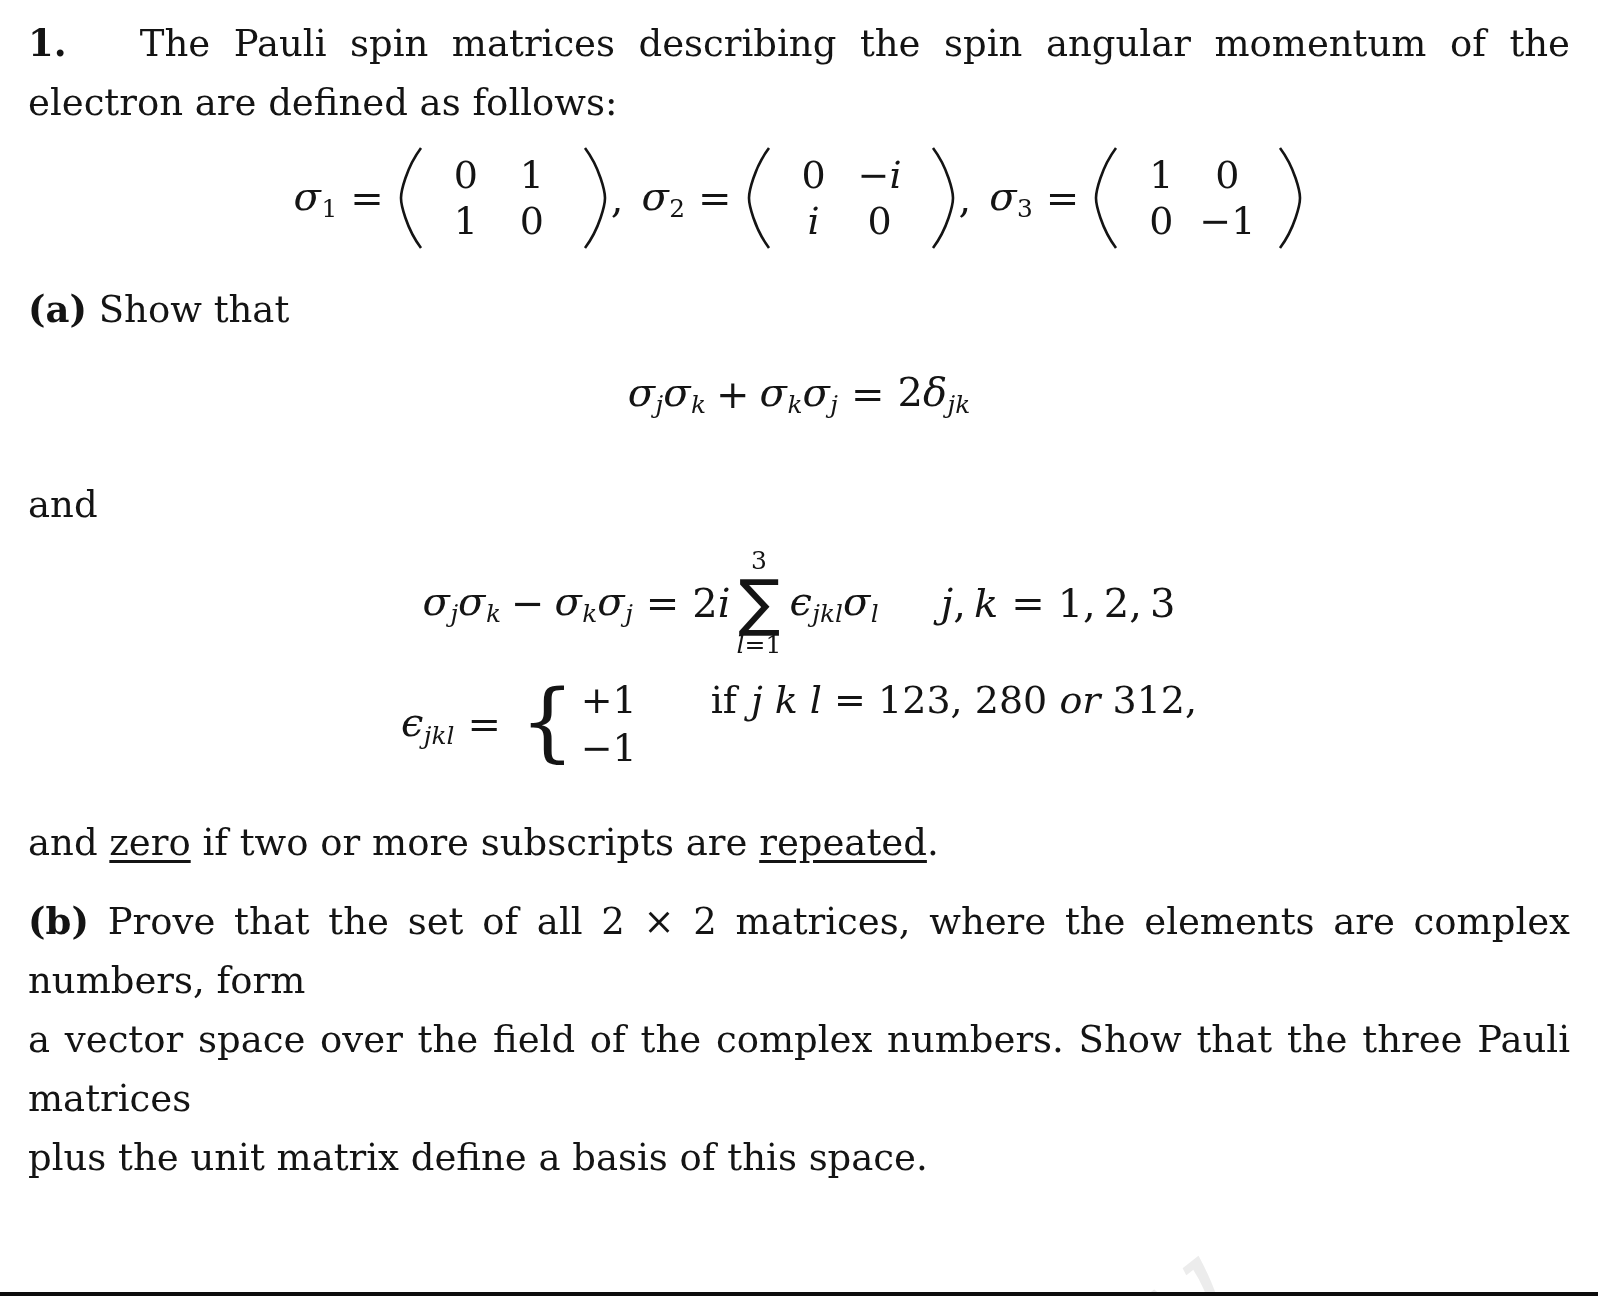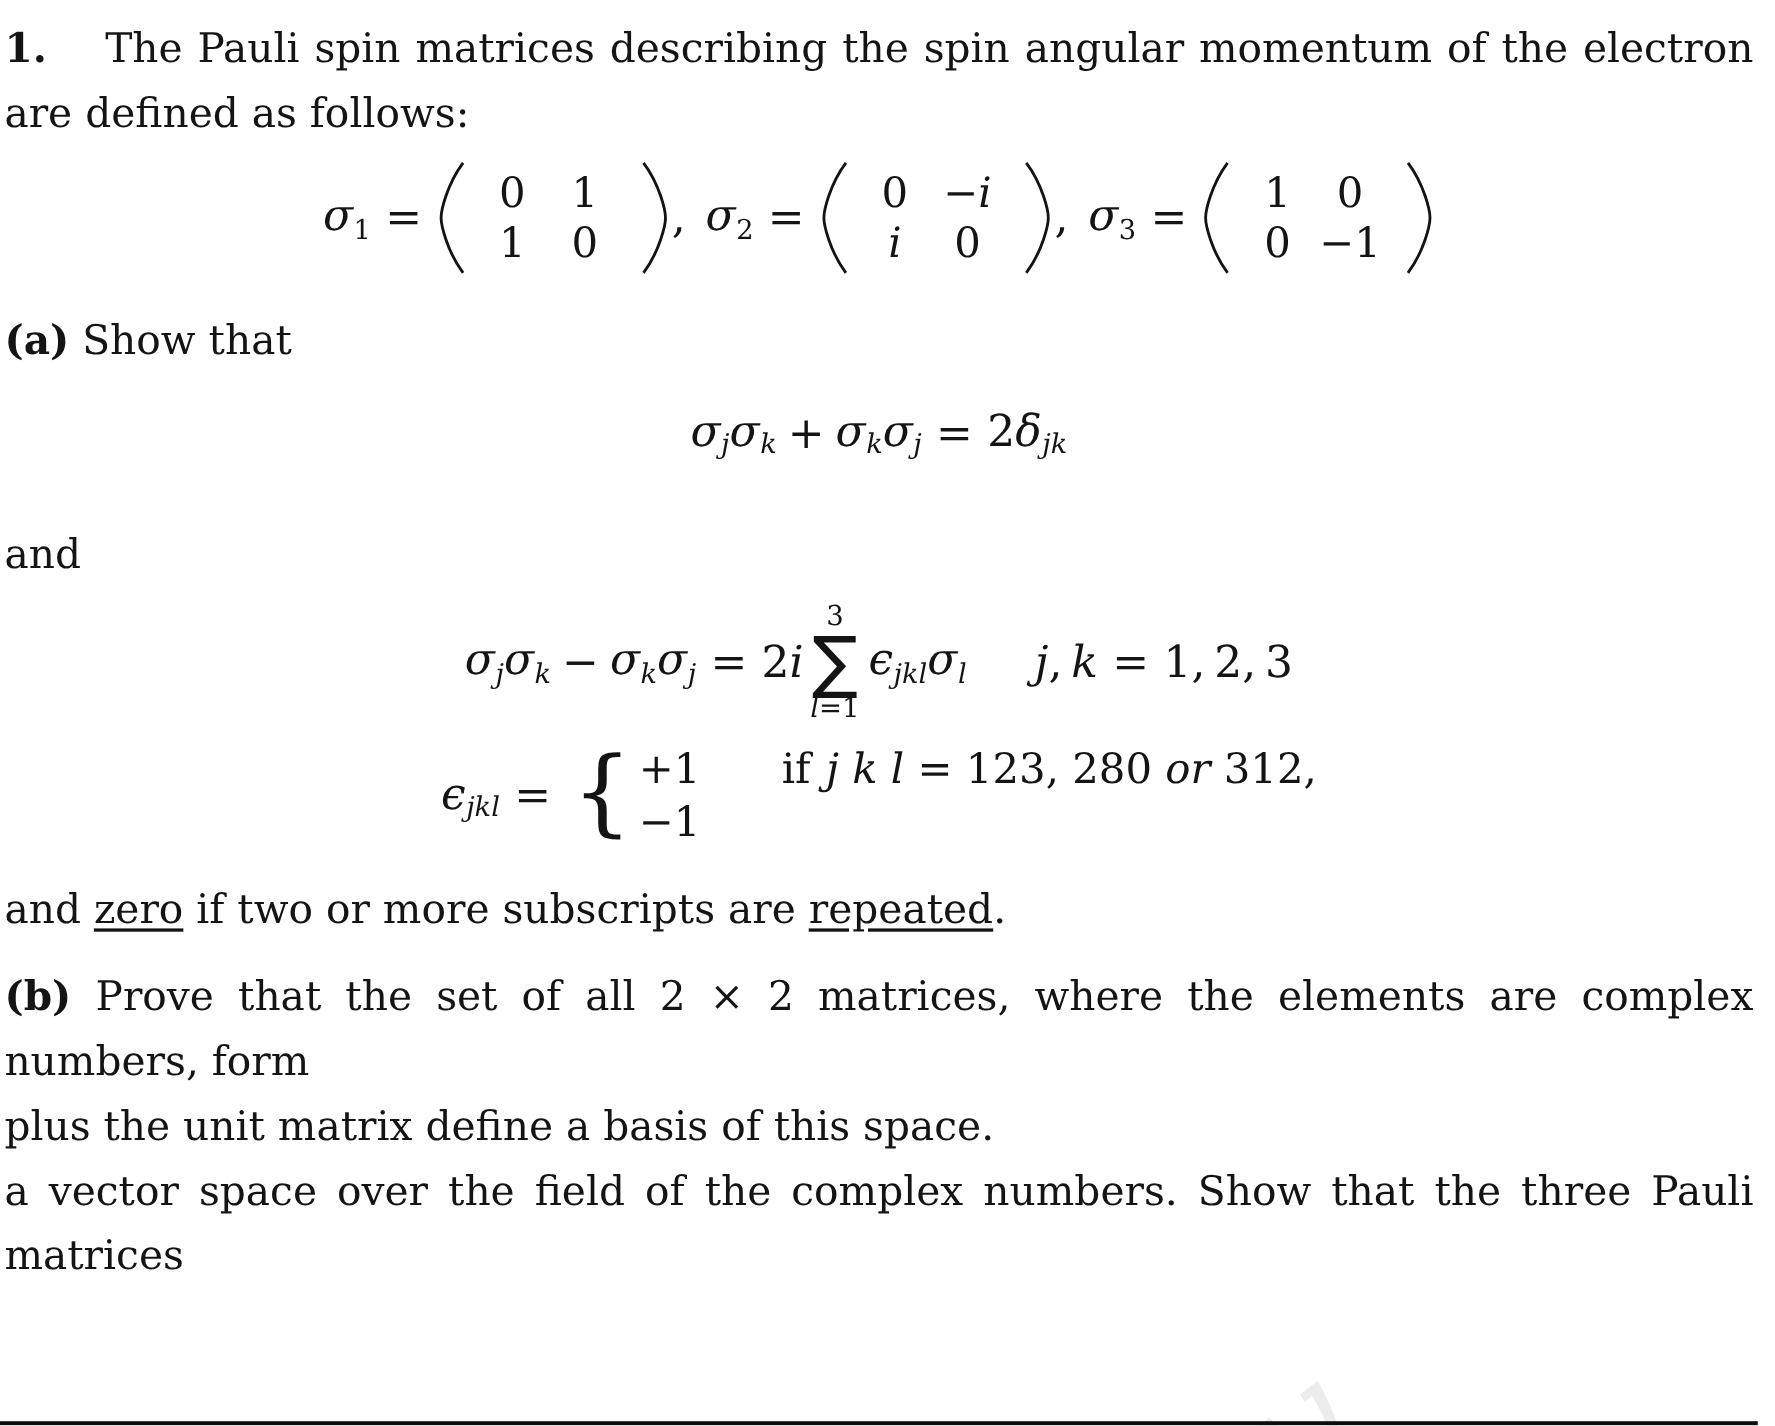--- a/index.html
+++ b/index.html
@@ -11,21 +11,21 @@
     font-family: "DejaVu Serif", "Liberation Serif", serif;
     color: #141414;
   }
   .page {
     position: relative;
     width: 1598px;
     height: 1296px;
     background: #ffffff;
     overflow: hidden;
     box-sizing: border-box;
-    padding: 0 4px;
+    padding: 0 28px;
   }
   .bottom-rule {
     position: absolute;
     left: 0;
     bottom: 0;
     width: 1614px;
     height: 4px;
     background: #0d0d0d;
   }
   .watermark {
@@ -313,27 +313,27 @@
             <span>312,</span>
           </span>
         </span>
         <span class="crow">
           <span class="cval">−1</span>
         </span>
       </span>
     </span>
   </div>
 
-  <div class="para" style="margin-top:27px;">
+  <div class="para" style="margin-top:42px;">
     <span>and </span><span class="u">zero</span><span> if two or more subscripts are </span><span class="u">repeated</span><span>.</span>
   </div>
 
   <div class="para" style="margin-top:20px;">
     <span class="b">(b)</span>
     <span>Prove that the set of all 2 × 2 matrices, where the elements are complex numbers, form</span>
   </div>
+  <div class="para">a vector space over the field of the complex numbers. Show that the three Pauli matrices</div>
   <div class="para">plus the unit matrix define a basis of this space.</div>
-  <div class="para">a vector space over the field of the complex numbers. Show that the three Pauli matrices</div>
 
 
   <div class="watermark">my</div>
   <div class="bottom-rule"></div>
 </div>
 
 </body></html>

